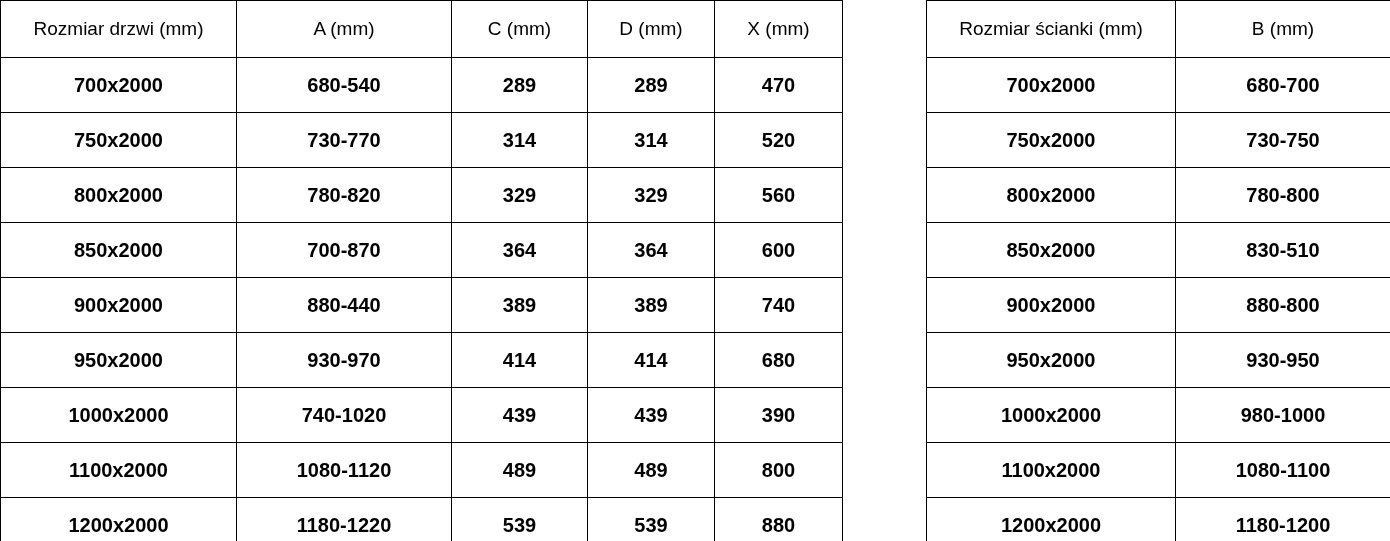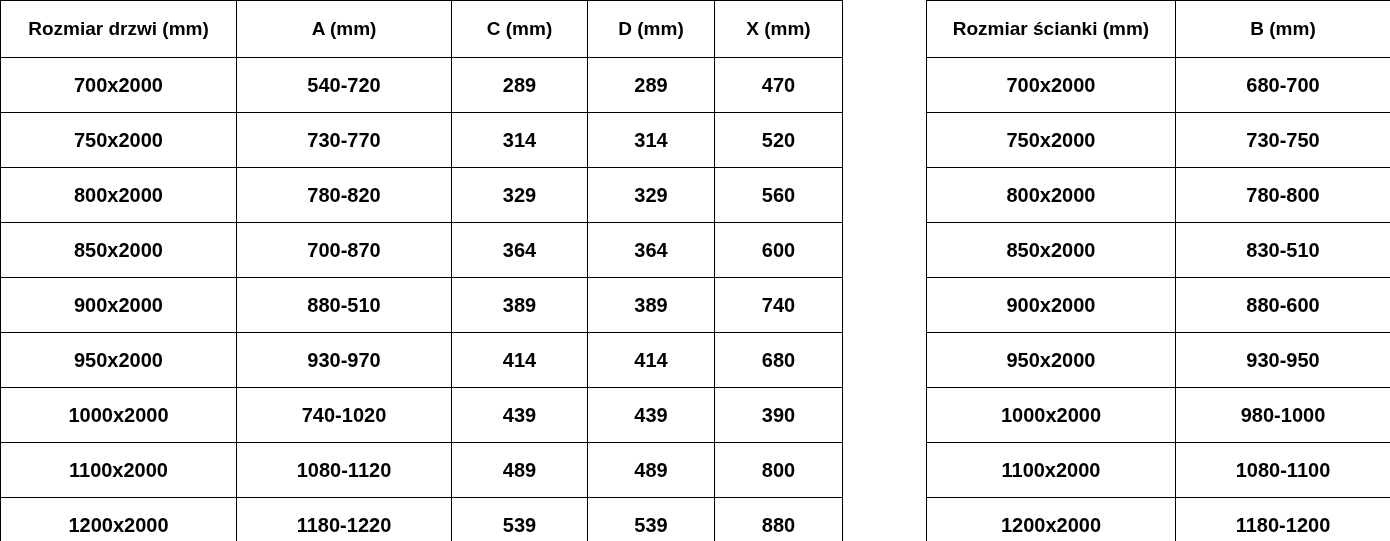--- a/index.html
+++ b/index.html
@@ -45,21 +45,21 @@
   td, th {
     border: 1px solid #000000;
     text-align: center;
     vertical-align: middle;
     font-size: 20px;
     height: 54px;
     padding: 0 4px;
     white-space: nowrap;
   }
   th {
-    font-weight: bold;
+    font-weight: normal;
     font-size: 19px;
     height: 56px;
   }
   td {
     font-weight: bold;
   }
   
   .table-left col.c0 { width: 236px; }
   .table-left col.c1 { width: 215px; }
   .table-left col.c2 { width: 136px; }
@@ -88,21 +88,21 @@
           <th>Rozmiar drzwi (mm)</th>
           <th>A (mm)</th>
           <th>C (mm)</th>
           <th>D (mm)</th>
           <th>X (mm)</th>
         </tr>
       </thead>
       <tbody>
         <tr>
           <td>700x2000</td>
-          <td>540-720</td>
+          <td>680-540</td>
           <td>289</td>
           <td>289</td>
           <td>470</td>
         </tr>
         <tr>
           <td>750x2000</td>
           <td>730-770</td>
           <td>314</td>
           <td>314</td>
           <td>520</td>
@@ -116,21 +116,21 @@
         </tr>
         <tr>
           <td>850x2000</td>
           <td>700-870</td>
           <td>364</td>
           <td>364</td>
           <td>600</td>
         </tr>
         <tr>
           <td>900x2000</td>
-          <td>880-510</td>
+          <td>880-440</td>
           <td>389</td>
           <td>389</td>
           <td>740</td>
         </tr>
         <tr>
           <td>950x2000</td>
           <td>930-970</td>
           <td>414</td>
           <td>414</td>
           <td>680</td>
@@ -186,21 +186,21 @@
         <tr>
           <td>800x2000</td>
           <td>780-800</td>
         </tr>
         <tr>
           <td>850x2000</td>
           <td>830-510</td>
         </tr>
         <tr>
           <td>900x2000</td>
-          <td>880-600</td>
+          <td>880-800</td>
         </tr>
         <tr>
           <td>950x2000</td>
           <td>930-950</td>
         </tr>
         <tr>
           <td>1000x2000</td>
           <td>980-1000</td>
         </tr>
         <tr>

